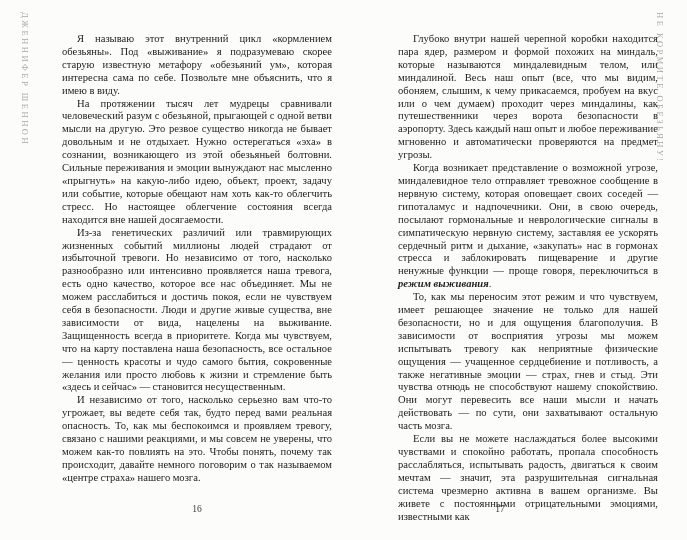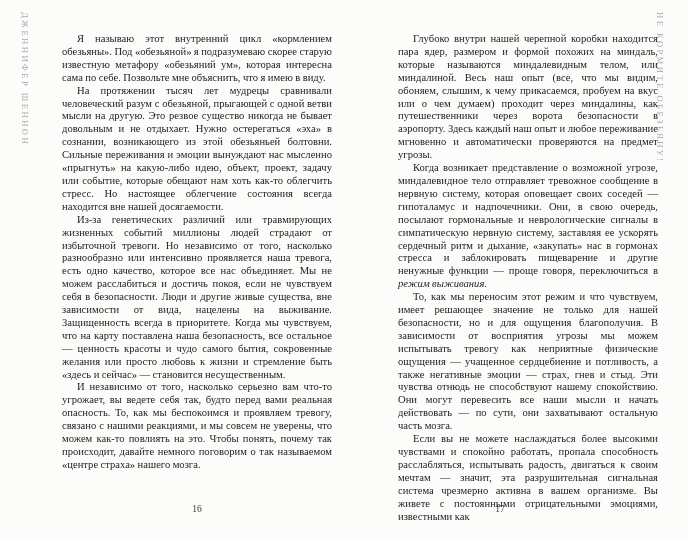--- a/index.html
+++ b/index.html
@@ -41,41 +41,42 @@
     margin: 0;
     font-size: 10.6px;
     line-height: 12.9px;
     text-align: justify;
     text-indent: 15px;
     hyphens: auto;
     word-spacing: -0.2px;
   }
   .page-text p .em {
     font-style: italic;
+    font-weight: bold;
   }
 
   .page-number {
     position: absolute;
     top: 504px;
     font-size: 9.5px;
     color: #3a3a3a;
     text-align: center;
   }
   .page-number.left  { left: 62px;  width: 270px; }
   .page-number.right { left: 370px; width: 260px; }
 </style>
 </head>
 <body>
 
 <div class="spread">
 
   <div class="margin-label left">ДЖЕННИФЕР ШЕННОН</div>
 
   <div class="page-text left">
-    <p>Я называю этот внутренний цикл «кормлением обезьяны». Под «обезьяной» я подразумеваю скорее старую известную метафору «обезьяний ум», которая интересна сама по себе. Позвольте мне объяснить, что я имею в виду.</p>
+    <p>Я называю этот внутренний цикл «кормлением обезьяны». Под «выживание» я подразумеваю скорее старую известную метафору «обезьяний ум», которая интересна сама по себе. Позвольте мне объяснить, что я имею в виду.</p>
     <p>На протяжении тысяч лет мудрецы сравнивали человеческий разум с обезьяной, прыгающей с одной ветви мысли на другую. Это резвое существо никогда не бывает довольным и не отдыхает. Нужно остерегаться «эха» в сознании, возникающего из этой обезьяньей болтовни. Сильные переживания и эмоции вынуждают нас мысленно «прыгнуть» на какую-либо идею, объект, проект, задачу или событие, которые обещают нам хоть как-то облегчить стресс. Но настоящее облегчение состояния всегда находится вне нашей досягаемости.</p>
     <p>Из-за генетических различий или травмирующих жизненных событий миллионы людей страдают от избыточной тревоги. Но независимо от того, насколько разнообразно или интенсивно проявляется наша тревога, есть одно качество, которое все нас объединяет. Мы не можем расслабиться и достичь покоя, если не чувствуем себя в безопасности. Люди и другие живые существа, вне зависимости от вида, нацелены на выживание. Защищенность всегда в приоритете. Когда мы чувствуем, что на карту поставлена наша безопасность, все остальное — ценность красоты и чудо самого бытия, сокровенные желания или просто любовь к жизни и стремление быть «здесь и сейчас» — становится несущественным.</p>
     <p>И независимо от того, насколько серьезно вам что-то угрожает, вы ведете себя так, будто перед вами реальная опасность. То, как мы беспокоимся и проявляем тревогу, связано с нашими реакциями, и мы совсем не уверены, что можем как-то повлиять на это. Чтобы понять, почему так происходит, давайте немного поговорим о так называемом «центре страха» нашего мозга.</p>
   </div>
 
   <div class="page-number left">16</div>
 
   <div class="page-text right">
     <p>Глубоко внутри нашей черепной коробки находится пара ядер, размером и формой похожих на миндаль, которые называются миндалевидным телом, или миндалиной. Весь наш опыт (все, что мы видим, обоняем, слышим, к чему прикасаемся, пробуем на вкус или о чем думаем) проходит через миндалины, как путешественники через ворота безопасности в аэропорту. Здесь каждый наш опыт и любое переживание мгновенно и автоматически проверяются на предмет угрозы.</p>
     <p>

